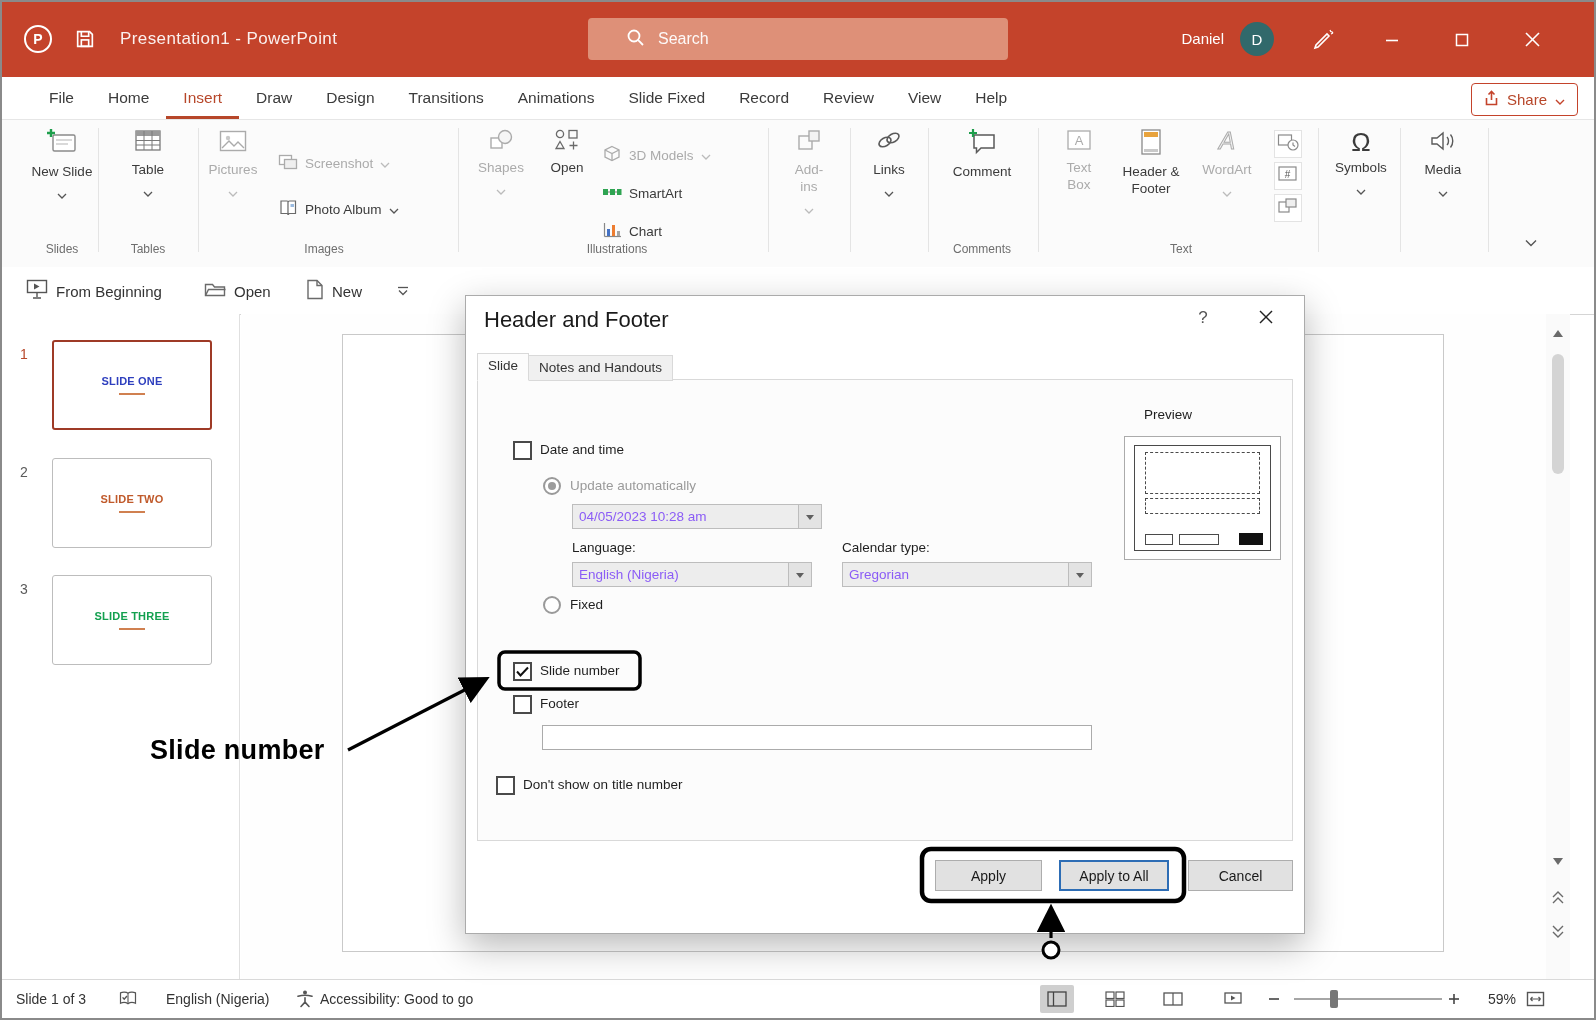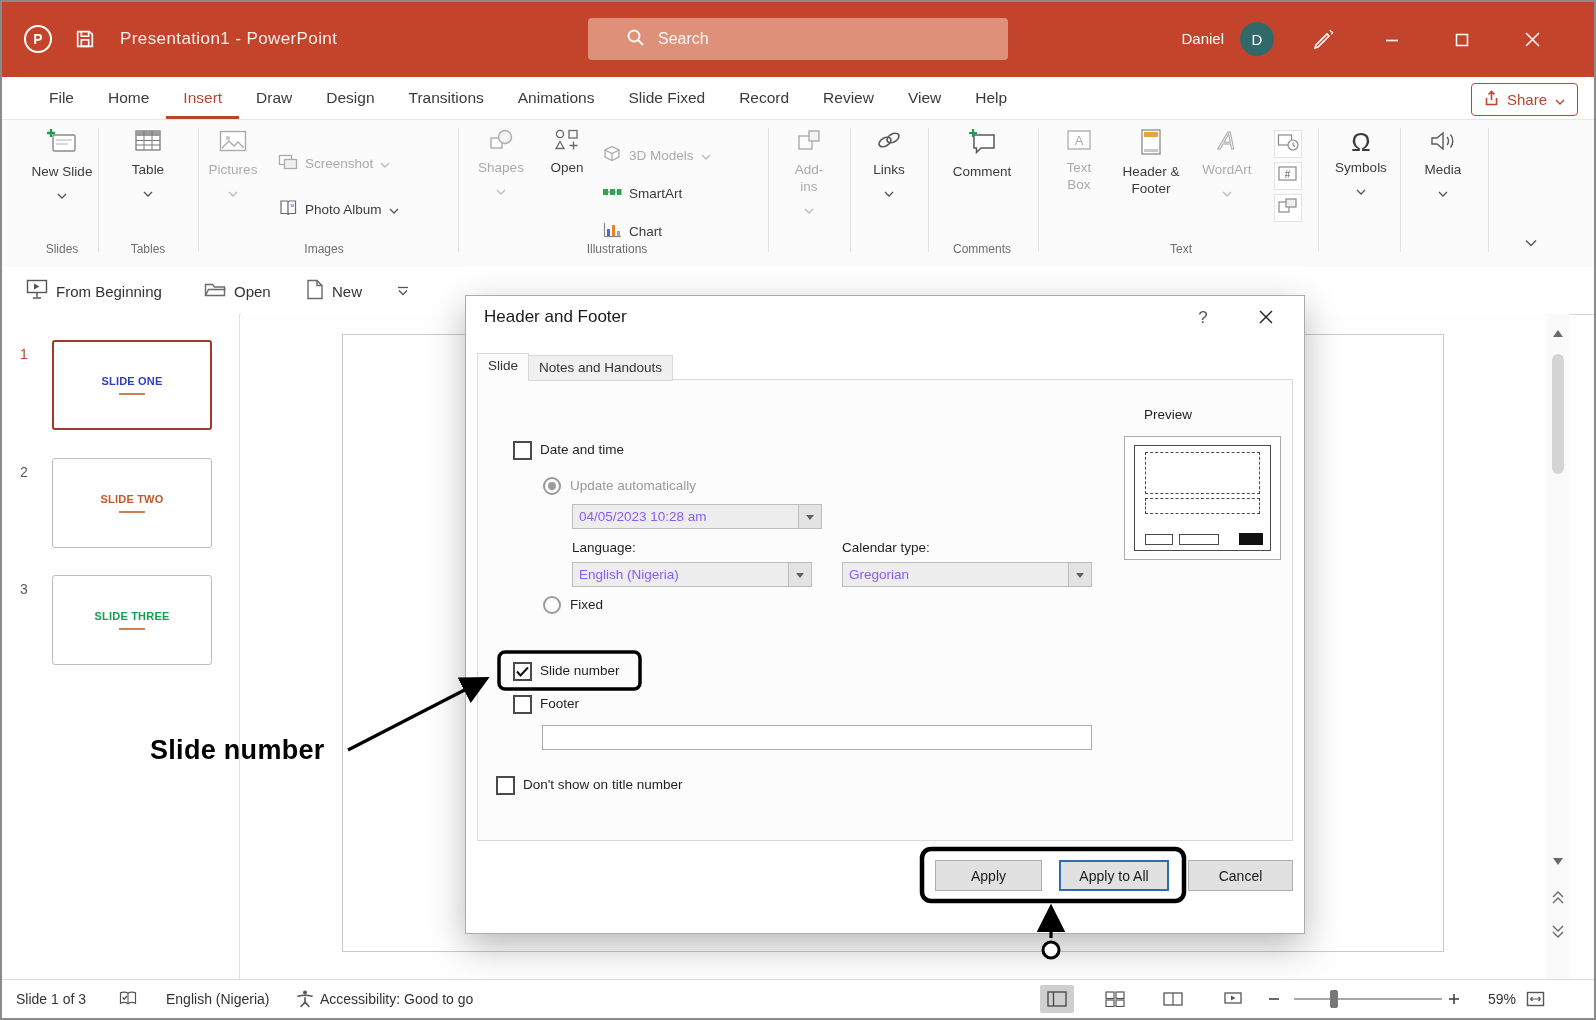--- a/index.html
+++ b/index.html
@@ -50,21 +50,21 @@
   .thumb-sub{width:26px;height:2px;background:#D08050;}
   .canvas-area{position:absolute;left:239px;top:312px;width:1305px;height:670px;background:#FEFEFE;}
   .slide-canvas{position:absolute;left:101px;top:20px;width:1100px;height:616px;background:#fff;border:1px solid #C9C9C9;}
   .vscroll{position:absolute;left:1544px;top:312px;width:24px;height:670px;background:#FAFAFA;}
   .sbtn{position:absolute;left:0;width:24px;height:26px;display:flex;align-items:center;justify-content:center;}
   .sthumb{position:absolute;left:6px;top:40px;width:12px;height:120px;background:#D4D4D4;border-radius:6px;}
 
   
   .dialog{position:absolute;left:463px;top:293px;width:838px;height:637px;background:#FFF;border:1px solid #ABABAB;
     box-shadow:0 12px 34px rgba(0,0,0,.28);z-index:10;}
-  .dlg-title{position:absolute;left:18px;top:11px;font-size:17px;color:#1a1a1a;}
+  .dlg-title{position:absolute;left:18px;top:11px;font-size:22px;color:#1a1a1a;}
   .dlg-help{position:absolute;left:722px;top:8px;width:30px;height:28px;font-size:17px;color:#555;display:flex;align-items:center;justify-content:center;}
   .dlg-close{position:absolute;left:778px;top:4px;width:44px;height:34px;display:flex;align-items:center;justify-content:center;}
   .tabs{position:absolute;left:11px;top:57px;display:flex;align-items:flex-end;z-index:2;}
   .tab{font-size:13.5px;padding:4px 10px 5px;border:1px solid #D9D9D9;background:#F0F0F0;color:#333;}
   .tab.active{background:#FCFCFC;border-bottom:1px solid #FCFCFC;padding-bottom:7px;}
   .tab + .tab{border-left:none;}
   .page{position:absolute;left:11px;top:83px;width:816px;height:462px;background:#FCFCFC;border:1px solid #D9D9D9;box-sizing:border-box;}
   .gbox{position:absolute;left:13px;top:24px;width:618px;height:358px;border:1px solid #DCDCDC;}
   .gbox-legend{position:absolute;left:10px;top:-9px;background:#FCFCFC;padding:0 5px;font-size:13.5px;color:#222;}
   .cb{position:absolute;width:19px;height:19px;border:2px solid #4A4A4A;background:#fff;box-sizing:border-box;

